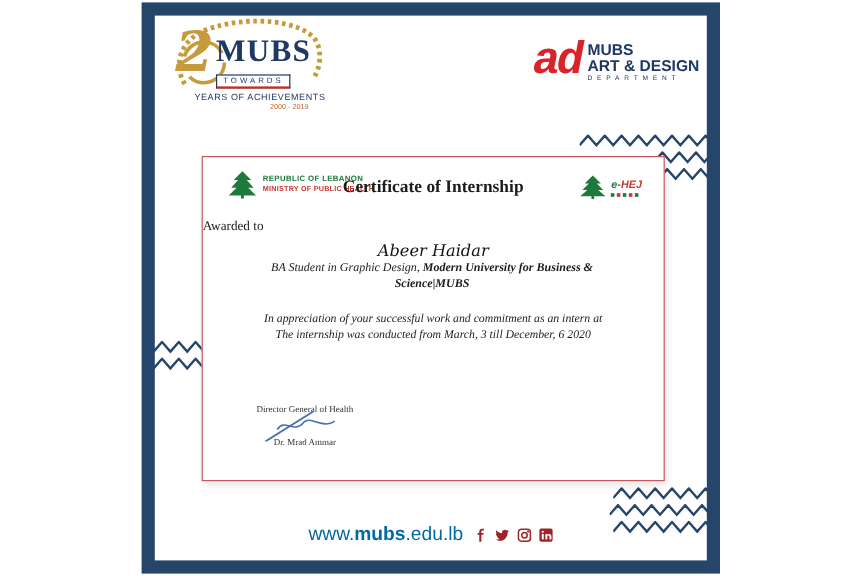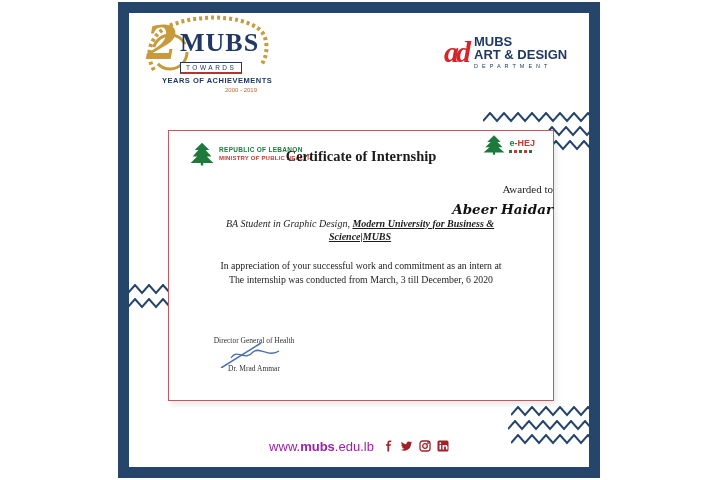--- a/index.html
+++ b/index.html
@@ -10,69 +10,69 @@
   
   .mubs-logo{position:absolute;left:140px;top:14px;width:135px;height:86px;}
   .mubs-num{position:absolute;left:6px;top:6px;font-size:46px;line-height:46px;
             font-style:italic;font-weight:bold;color:#c79a3b;font-family:"DejaVu Serif",serif;}
   .mubs-word{position:absolute;left:40px;top:14px;font-size:26px;font-weight:bold;
              letter-spacing:1px;color:#1f3864;font-family:"Liberation Serif",serif;}
   .mubs-laurel{position:absolute;left:0;top:0;}
   .mubs-towards{position:absolute;left:40px;top:48px;font-size:6.5px;letter-spacing:2.5px;
                 color:#1f3864;border:0.5px solid #1f3864;border-bottom:2px solid #b5342f;
                 padding:1px 5px;background:#fff;font-family:"Liberation Sans",sans-serif;}
-  .mubs-years{position:absolute;left:22px;top:62px;font-size:7.5px;font-weight:bold;
+  .mubs-years{position:absolute;left:22px;top:62px;font-size:7.5px;font-weight:normal;
               color:#1f3864;letter-spacing:0.5px;font-family:"Liberation Sans",sans-serif;}
   .mubs-range{position:absolute;left:85px;top:73px;font-size:6px;color:#c0692f;
               font-family:"Liberation Sans",sans-serif;}
   
   .ad-logo{position:absolute;left:444px;top:26px;width:140px;height:52px;display:flex;align-items:center;}
-  .ad-mono{font-size:30px;line-height:42px;font-weight:bold;font-style:italic;color:#d8232a;
-           font-family:Liberation Serif, serif;letter-spacing:-3px;}
+  .ad-mono{font-size:38px;line-height:42px;font-weight:bold;font-style:italic;color:#d8232a;
+           font-family:Liberation Mono, monospace;letter-spacing:-3px;}
   .ad-text{margin-left:6px;color:#1f3864;font-family:"Liberation Sans",sans-serif;}
   .ad-l1{font-size:13px;font-weight:bold;line-height:13px;}
   .ad-l2{font-size:13px;font-weight:bold;line-height:14px;white-space:nowrap;}
   .ad-l3{font-size:5.5px;letter-spacing:4px;line-height:8px;color:#1f3864;}
   
   .zz{position:absolute;}
   .zz polyline{fill:none;stroke:#25456b;stroke-width:2;}
   
   .cert{position:absolute;left:168px;top:130px;width:386px;height:271px;background:#fff;
         border:1.5px solid #c4585e;box-sizing:border-box;box-shadow:2px 3px 6px rgba(0,0,0,0.10);}
   .moh{position:absolute;left:20px;top:10px;display:flex;align-items:center;}
   .moh-text{margin-left:4px;font-family:"Liberation Sans",sans-serif;}
   .moh-l1{font-size:6.5px;font-weight:bold;color:#1e7a3c;line-height:8px;letter-spacing:0.3px;}
   .moh-l2{font-size:6px;font-weight:bold;color:#c23a32;line-height:8px;letter-spacing:0.2px;}
-  .ehej{position:absolute;right:18px;top:2px;display:flex;align-items:center;}
+  .ehej{position:absolute;right:18px;top:13px;display:flex;align-items:center;font-style:italic;}
   .ehej-text{margin-left:3px;font-family:"Liberation Sans",sans-serif;font-size:9px;font-weight:bold;}
   .ehej-green{color:#1e7a3c;}
   .ehej-red{color:#c23a32;}
   .ehej-dots{display:flex;gap:2px;margin-top:2px;}
   .ehej-dots i{display:block;width:3px;height:3px;background:#1e7a3c;}
   .ehej-dots i:nth-child(2n){background:#c23a32;}
   .cert-title{position:absolute;left:0;right:0;top:17px;text-align:center;font-size:14.5px;
               font-weight:bold;color:#1c1c1c;}
-  .awarded{position:absolute;left:0;right:0;top:52px;text-align:right;font-size:11px;color:#222;}
-  .recipient{position:absolute;left:0;right:0;top:70px;text-align:right;font-size:13.5px;
-             font-weight:bold;font-style:italic;color:#111;font-family:"DejaVu Serif",serif;}
+  .awarded{position:absolute;left:0;right:0;top:52px;text-align:left;font-size:11px;color:#222;}
+  .recipient{position:absolute;left:0;right:0;top:70px;text-align:center;font-size:13.5px;
+             font-weight:normal;font-style:italic;color:#111;font-family:"DejaVu Serif",serif;}
   .degree{position:absolute;left:31px;top:87px;width:320px;text-align:center;font-size:10px;
           font-style:italic;color:#1c1c1c;line-height:12.5px;}
-  .degree b{font-weight:bold;text-decoration:underline;}
+  .degree b{font-weight:bold;}
   .body-text{position:absolute;left:0;right:0;top:128px;text-align:center;font-size:9.8px;
-             color:#1c1c1c;line-height:13.5px;}
+             font-style:italic;color:#1c1c1c;line-height:13.5px;}
   .sig{position:absolute;width:110px;text-align:center;font-family:"Liberation Serif",serif;}
   .sig-left{left:30px;top:205px;}
   .sig-right{left:224px;top:205px;}
   .sig-role{font-size:7.5px;color:#333;}
   .sig-name{font-size:7.5px;color:#333;margin-top:-4px;}
   .sig svg{display:block;margin:-3px auto -2px auto;}
   
   .footer{position:absolute;left:118px;top:437px;width:482px;height:18px;display:flex;
           align-items:center;justify-content:center;gap:9px;}
-  .site{font-family:"Liberation Sans",sans-serif;font-size:13px;color:#a21caf;}
+  .site{font-family:"Liberation Sans",sans-serif;font-size:16px;color:#0369a1;}
   .site b{font-weight:bold;}
   .social{display:flex;align-items:center;gap:6px;}
   .social svg{display:block;}
 </style>
 </head>
 <body>
 
 <div class="canvas">
 
   <div class="frame"></div>

